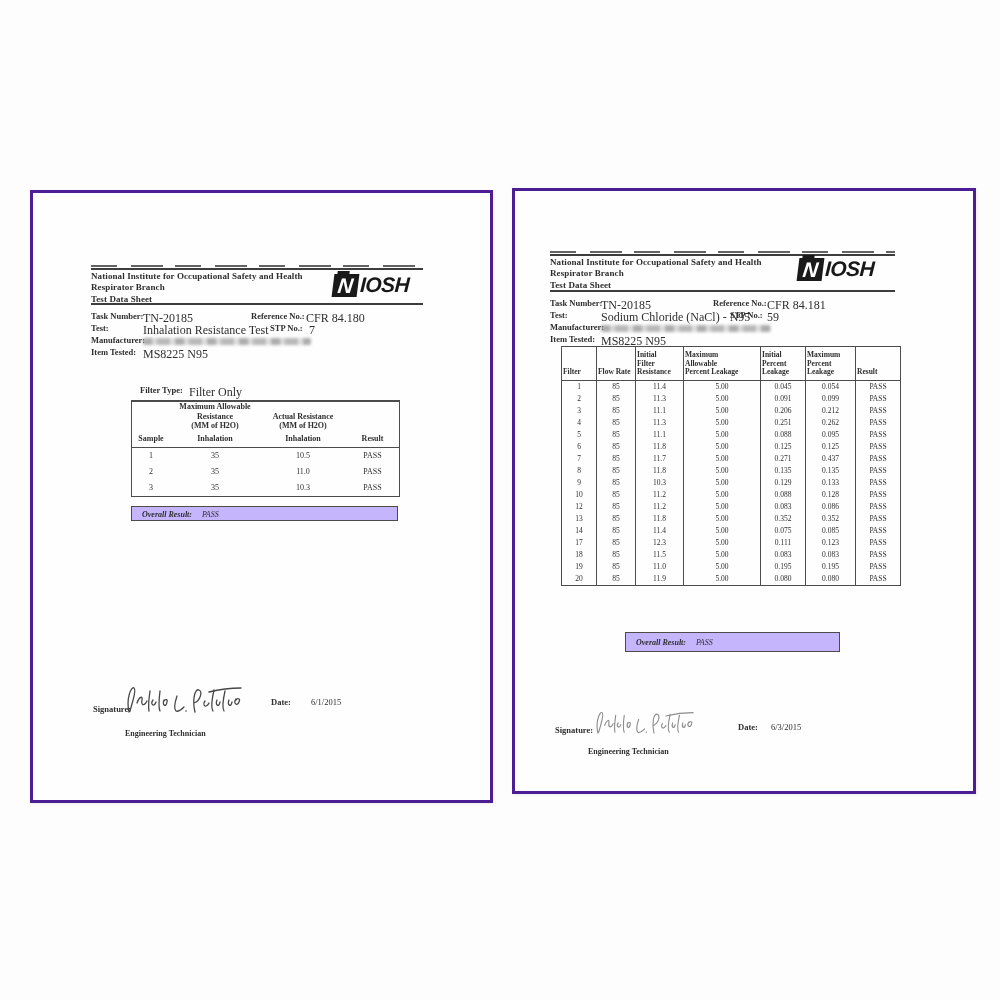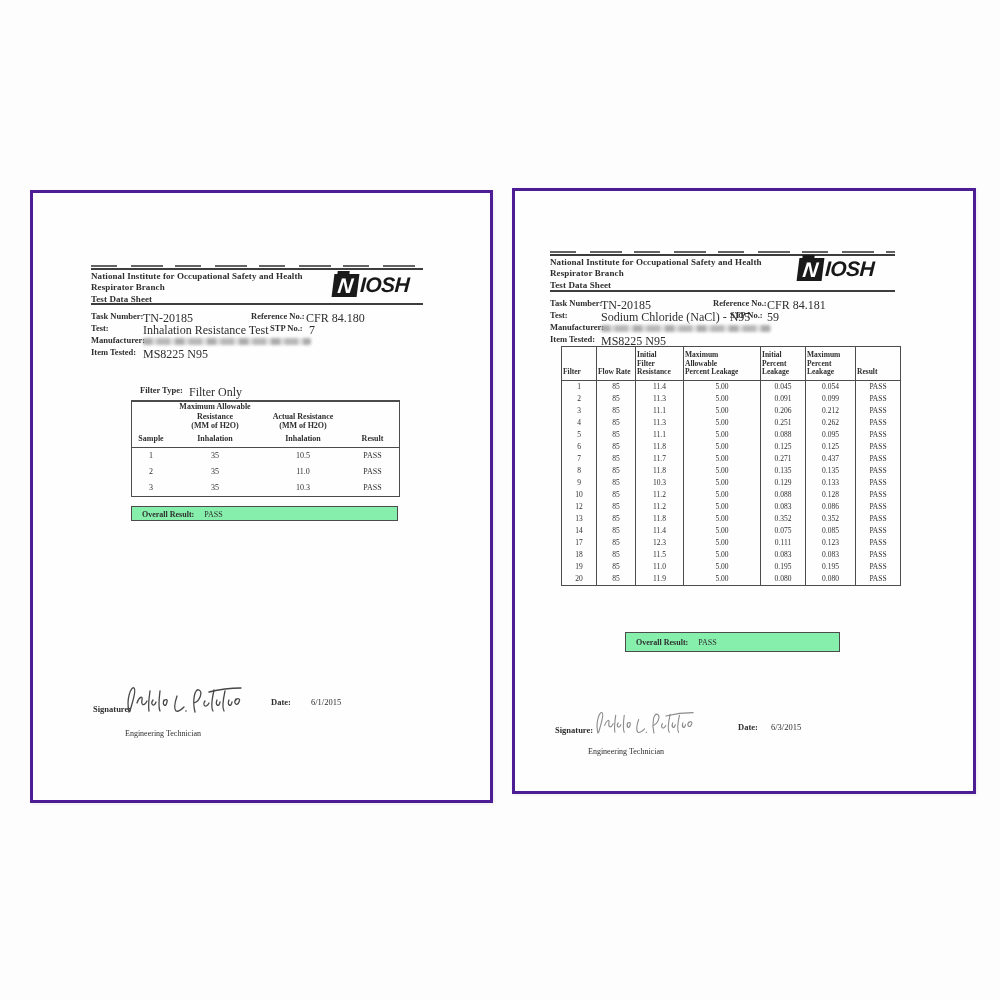--- a/index.html
+++ b/index.html
@@ -39,35 +39,35 @@
   }
 
   
   .lt-box { position:absolute; left:98px; top:207px; width:267px; border:1px solid #4c4c4c; border-top-width:2px; background:#fefefe; }
   table.lt { border-collapse:collapse; width:100%; table-layout:fixed; }
   .lt th, .lt td { padding:0; text-align:center; font-size:8px; color:#2e2e2e; }
   .lt thead .lt-group th { padding-top:0; font-weight:bold; line-height:9.5px; vertical-align:bottom; }
   .lt thead .lt-cols th { font-weight:bold; padding:3px 0 4px; border-bottom:1.5px solid #4c4c4c; }
   .lt tbody td { height:16px; vertical-align:middle; }
 
-  .overall-box { position:absolute; border:1px solid #4c4c4c; background:#86efac; font-size:8px; white-space:nowrap; }
+  .overall-box { position:absolute; border:1px solid #4c4c4c; background:#c4b5fd; font-size:8px; white-space:nowrap;font-style:italic; }
   .overall-box .ob-lbl { font-weight:bold; }
 
   
   .rt-box { position:absolute; left:46px; top:155px; }
   table.rt { border-collapse:collapse; table-layout:fixed; border:1px solid #4c4c4c; background:#fefefe; }
   .rt th { font-size:7.5px; font-weight:bold; line-height:8.6px; vertical-align:bottom;
     padding:4px 1px 3px; border-bottom:1px solid #4c4c4c; border-left:1px solid #4c4c4c; text-align:left; color:#2e2e2e; }
   .rt td { font-size:7.5px; height:12px; text-align:center; vertical-align:middle;
     border-left:1px solid #4c4c4c; padding:0; color:#2e2e2e; }
   .rt th:first-child, .rt td:first-child { border-left:none; }
 
   .sig-label { position:absolute; font-weight:bold; font-size:8.5px; }
   .sig-svg { position:absolute; }
-  .sig-title { position:absolute; font-weight:normal; font-size:8px; }
+  .sig-title { position:absolute; font-weight:bold; font-size:8px; }
   .date-label { position:absolute; font-weight:bold; font-size:8.5px; }
   .date-val { position:absolute; font-size:8.5px; }
 </style>
 </head>
 <body>
 
 <div class="canvas">
 
   <div class="page page-left">
 

